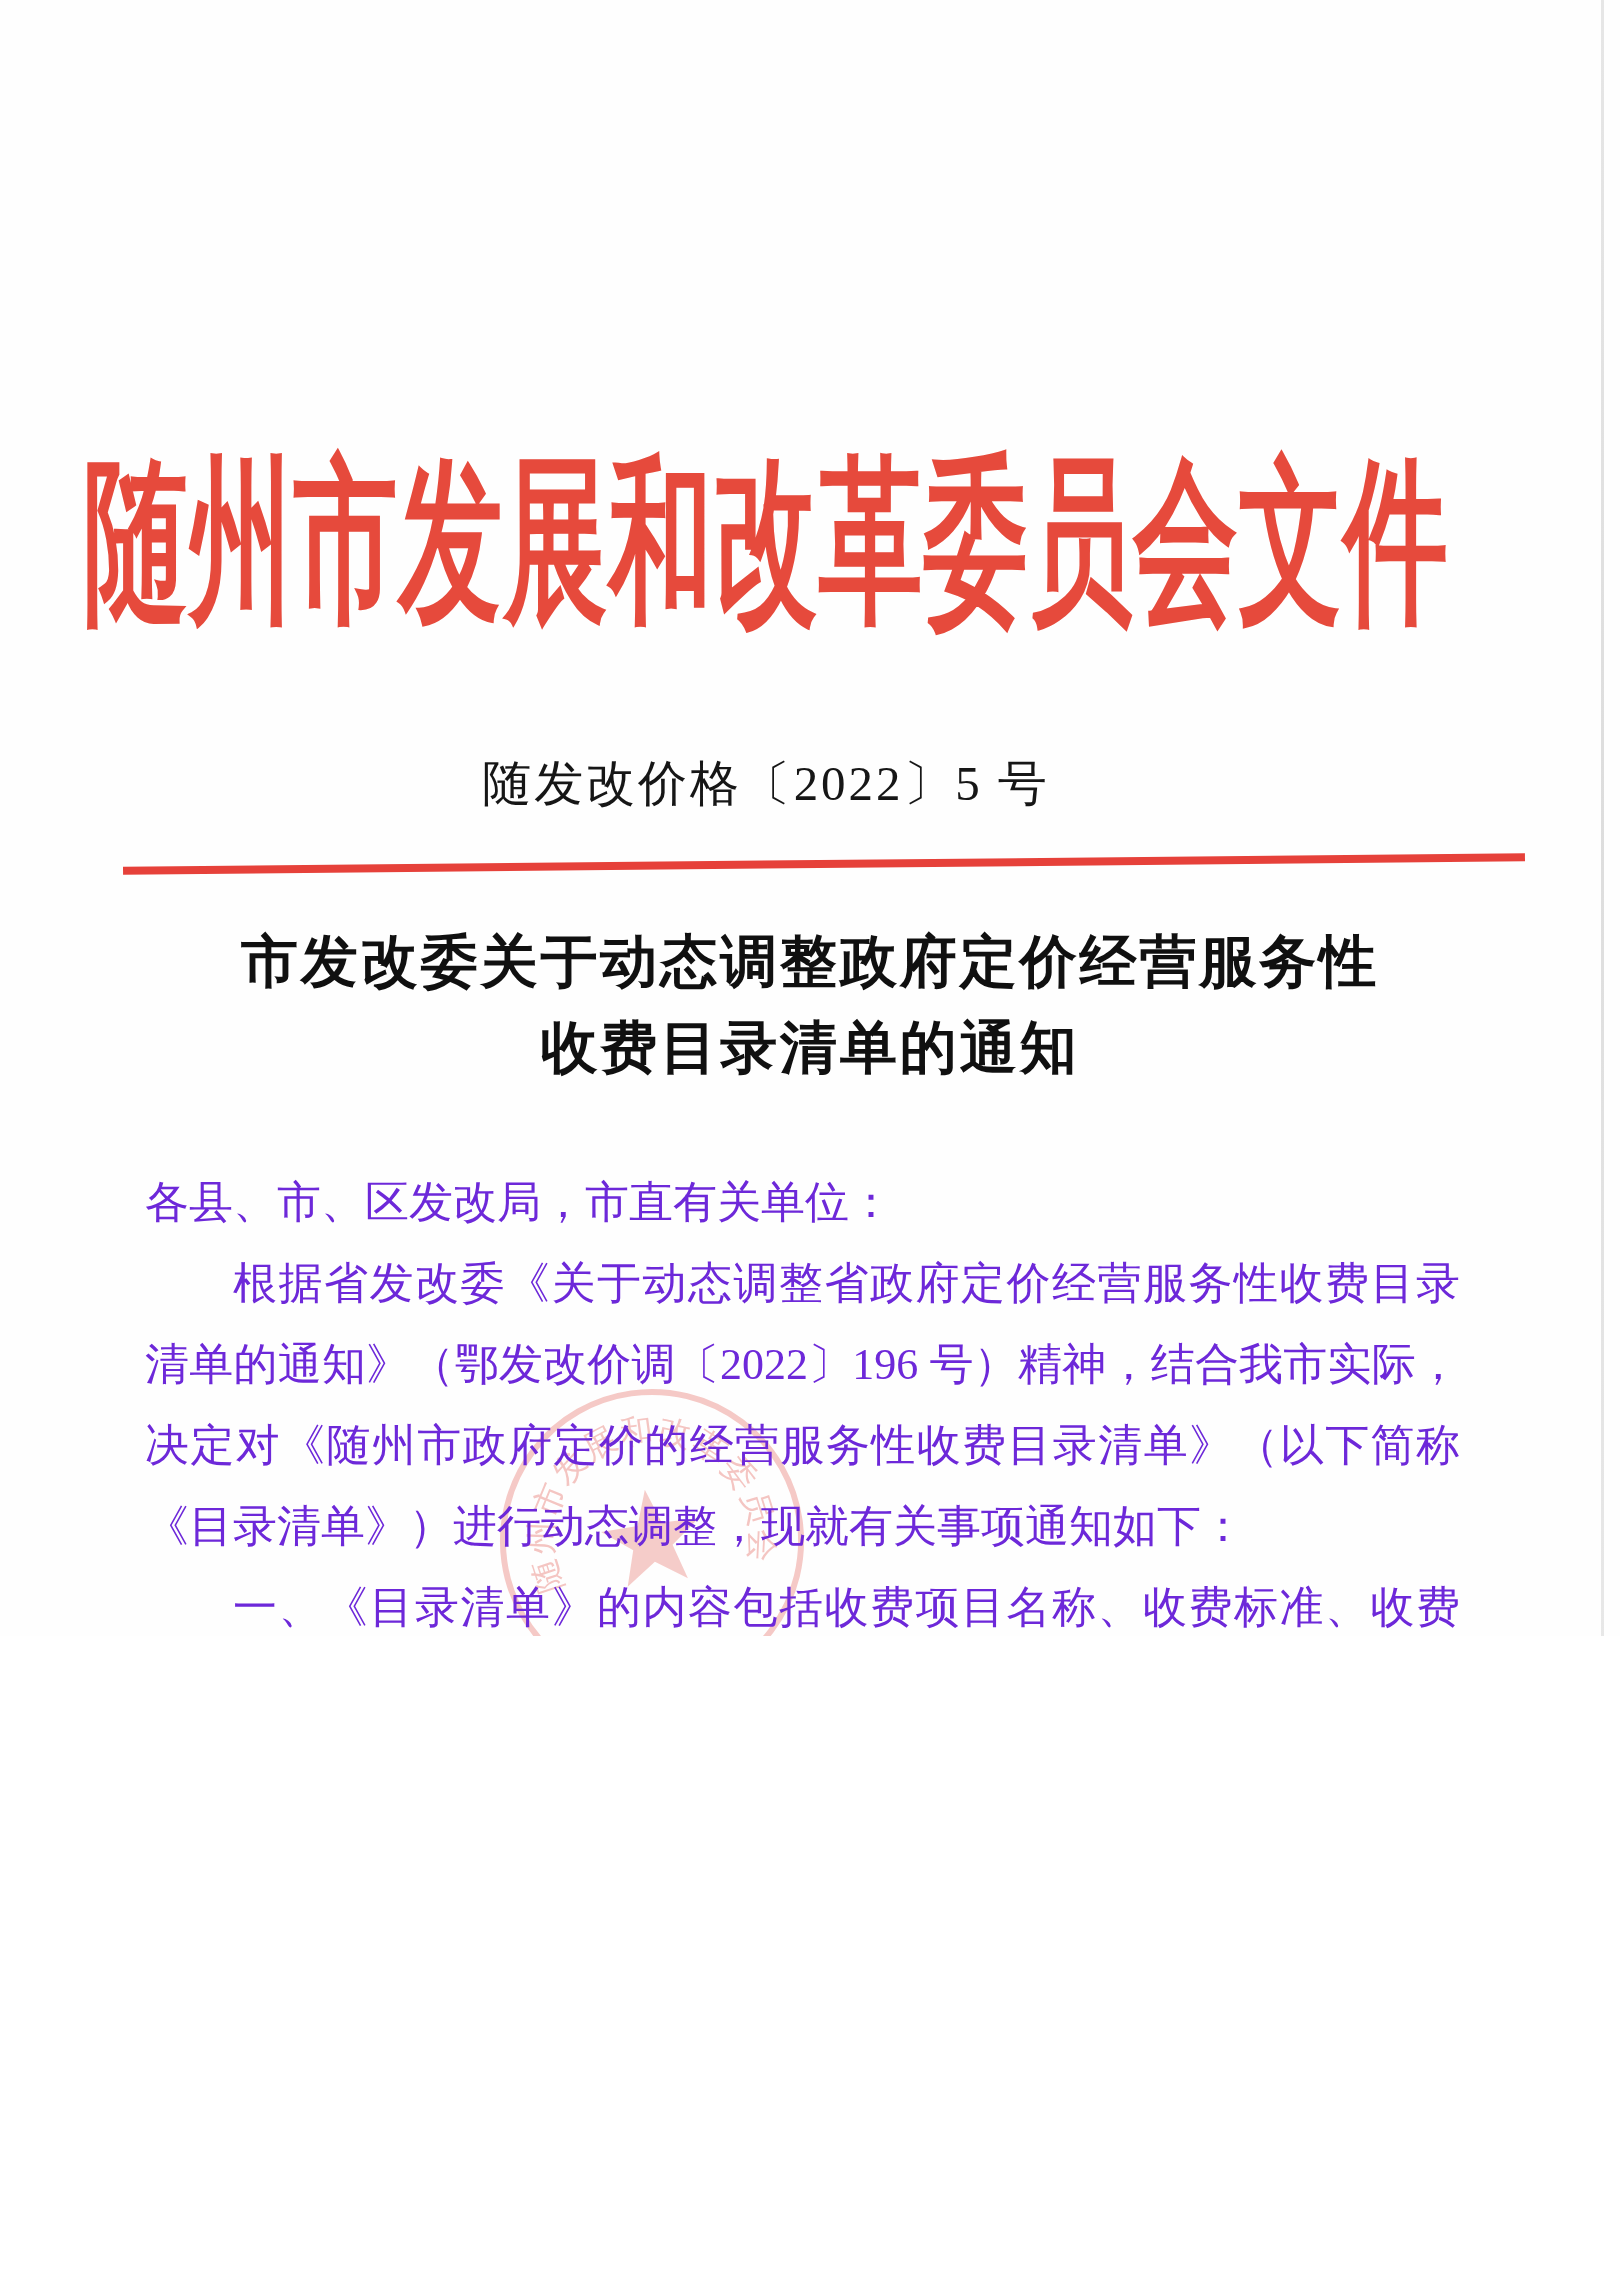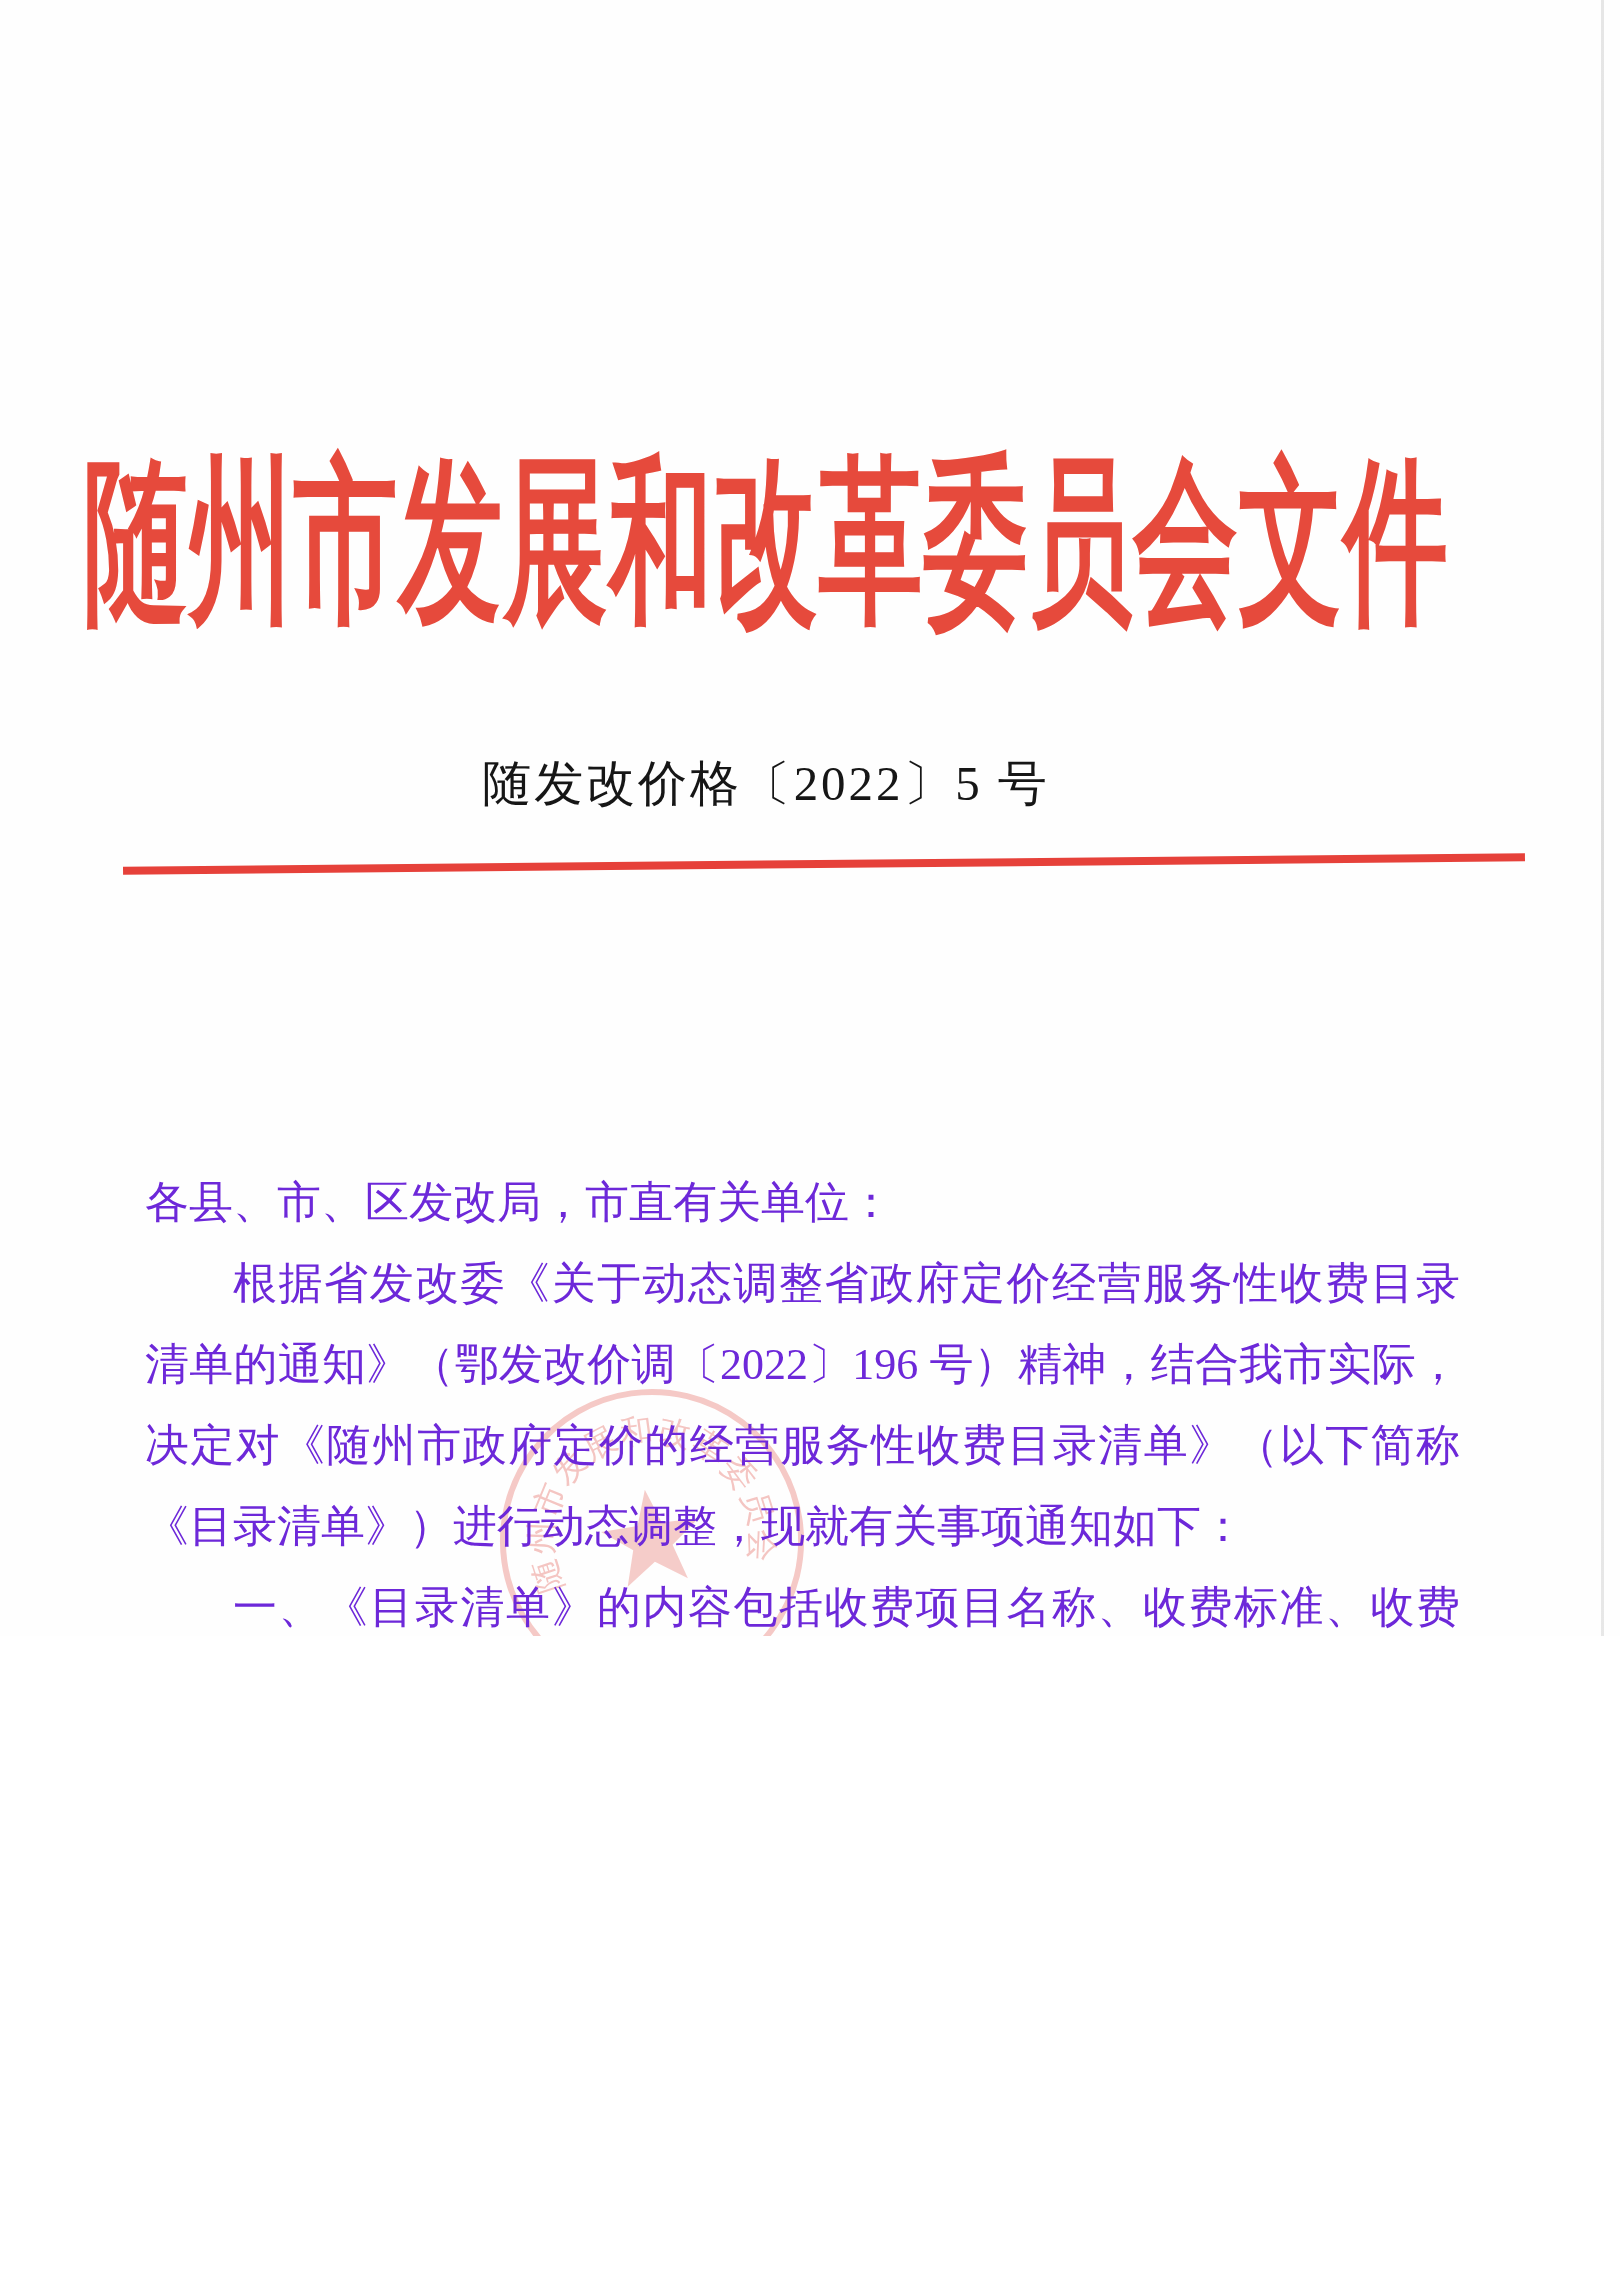--- a/index.html
+++ b/index.html
@@ -62,20 +62,22 @@
 
   <div class="agency-header">
     <span class="stretch">随州市发展和改革委员会文件</span>
   </div>
 
   <div class="doc-number">随发改价格〔2022〕5 号</div>
 
   <div class="red-rule"></div>
 
   <div class="doc-title">
+    <div>市发改委关于动态调整政府定价经营服务性</div>
+    <div>收费目录清单的通知</div>
   </div>
 
   <svg class="seal" viewBox="0 0 320 320" xmlns="http://www.w3.org/2000/svg">
     <circle cx="160" cy="160" r="150" fill="none" stroke="#e87a72" stroke-width="6" opacity="0.8"></circle>
     <polygon points="160,108 172.3,143 209.5,143.9 180,166.5 190.6,202.1 160,181 129.4,202.1 140,166.5 110.5,143.9 147.7,143" fill="#e87a72" opacity="0.75"></polygon>
     <defs>
       <path id="sealArc" d="M 66,194 A 100,100 0 1 1 254,194" fill="none"></path>
     </defs>
     <text font-size="33" letter-spacing="2" fill="#e87a72" opacity="0.85" font-family="Liberation Serif, DejaVu Serif, serif">
       <textPath href="#sealArc" startOffset="0">随州市发展和改革委员会</textPath>

